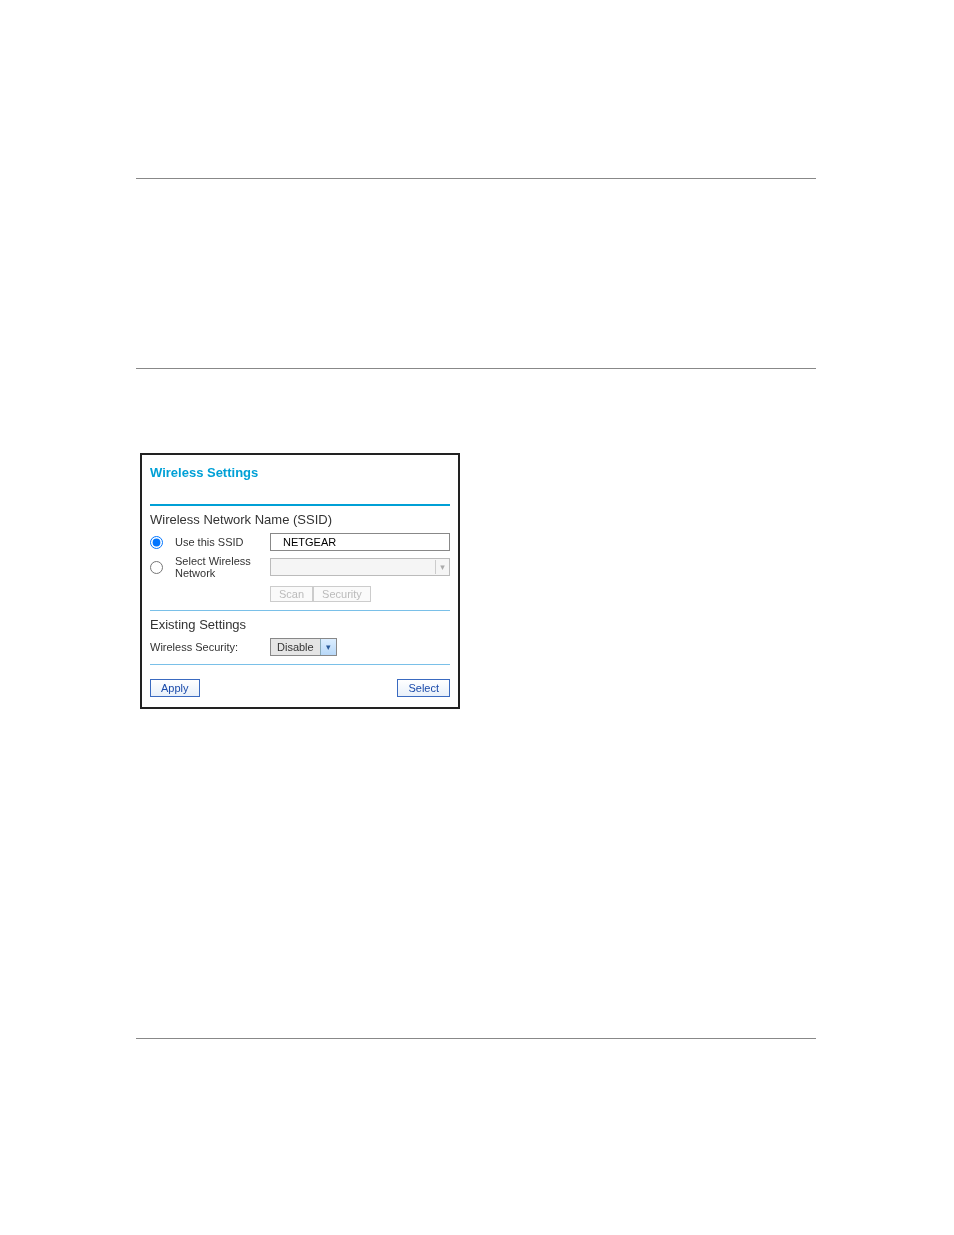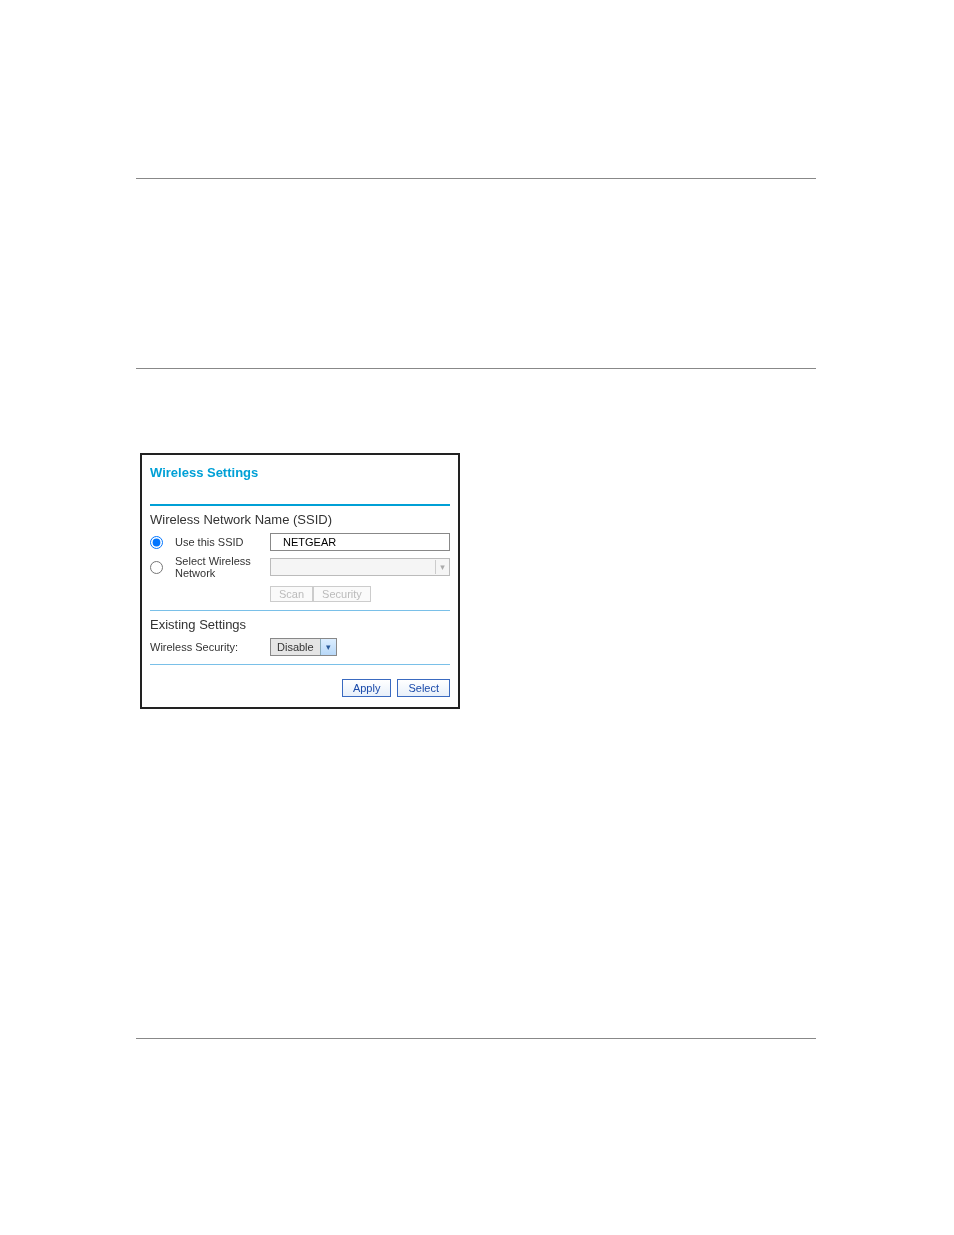--- a/index.html
+++ b/index.html
@@ -133,21 +133,21 @@
       display: flex;
       align-items: center;
       justify-content: center;
       background: linear-gradient(#dceeff, #b8d8f8);
       border-left: 1px solid #8ab;
       color: #2a5a9a;
       font-size: 9px;
     }
     .bottom-buttons {
       display: flex;
-      justify-content: flex-end;
+      justify-content: space-between;
       gap: 6px;
       padding-top: 8px;
     }
     .btn-primary {
       font-size: 11px;
       padding: 2px 10px;
       color: #1a4aaa;
       border: 1px solid #3a6ac0;
       background: linear-gradient(#fff, #e8f0fa);
       cursor: pointer;

